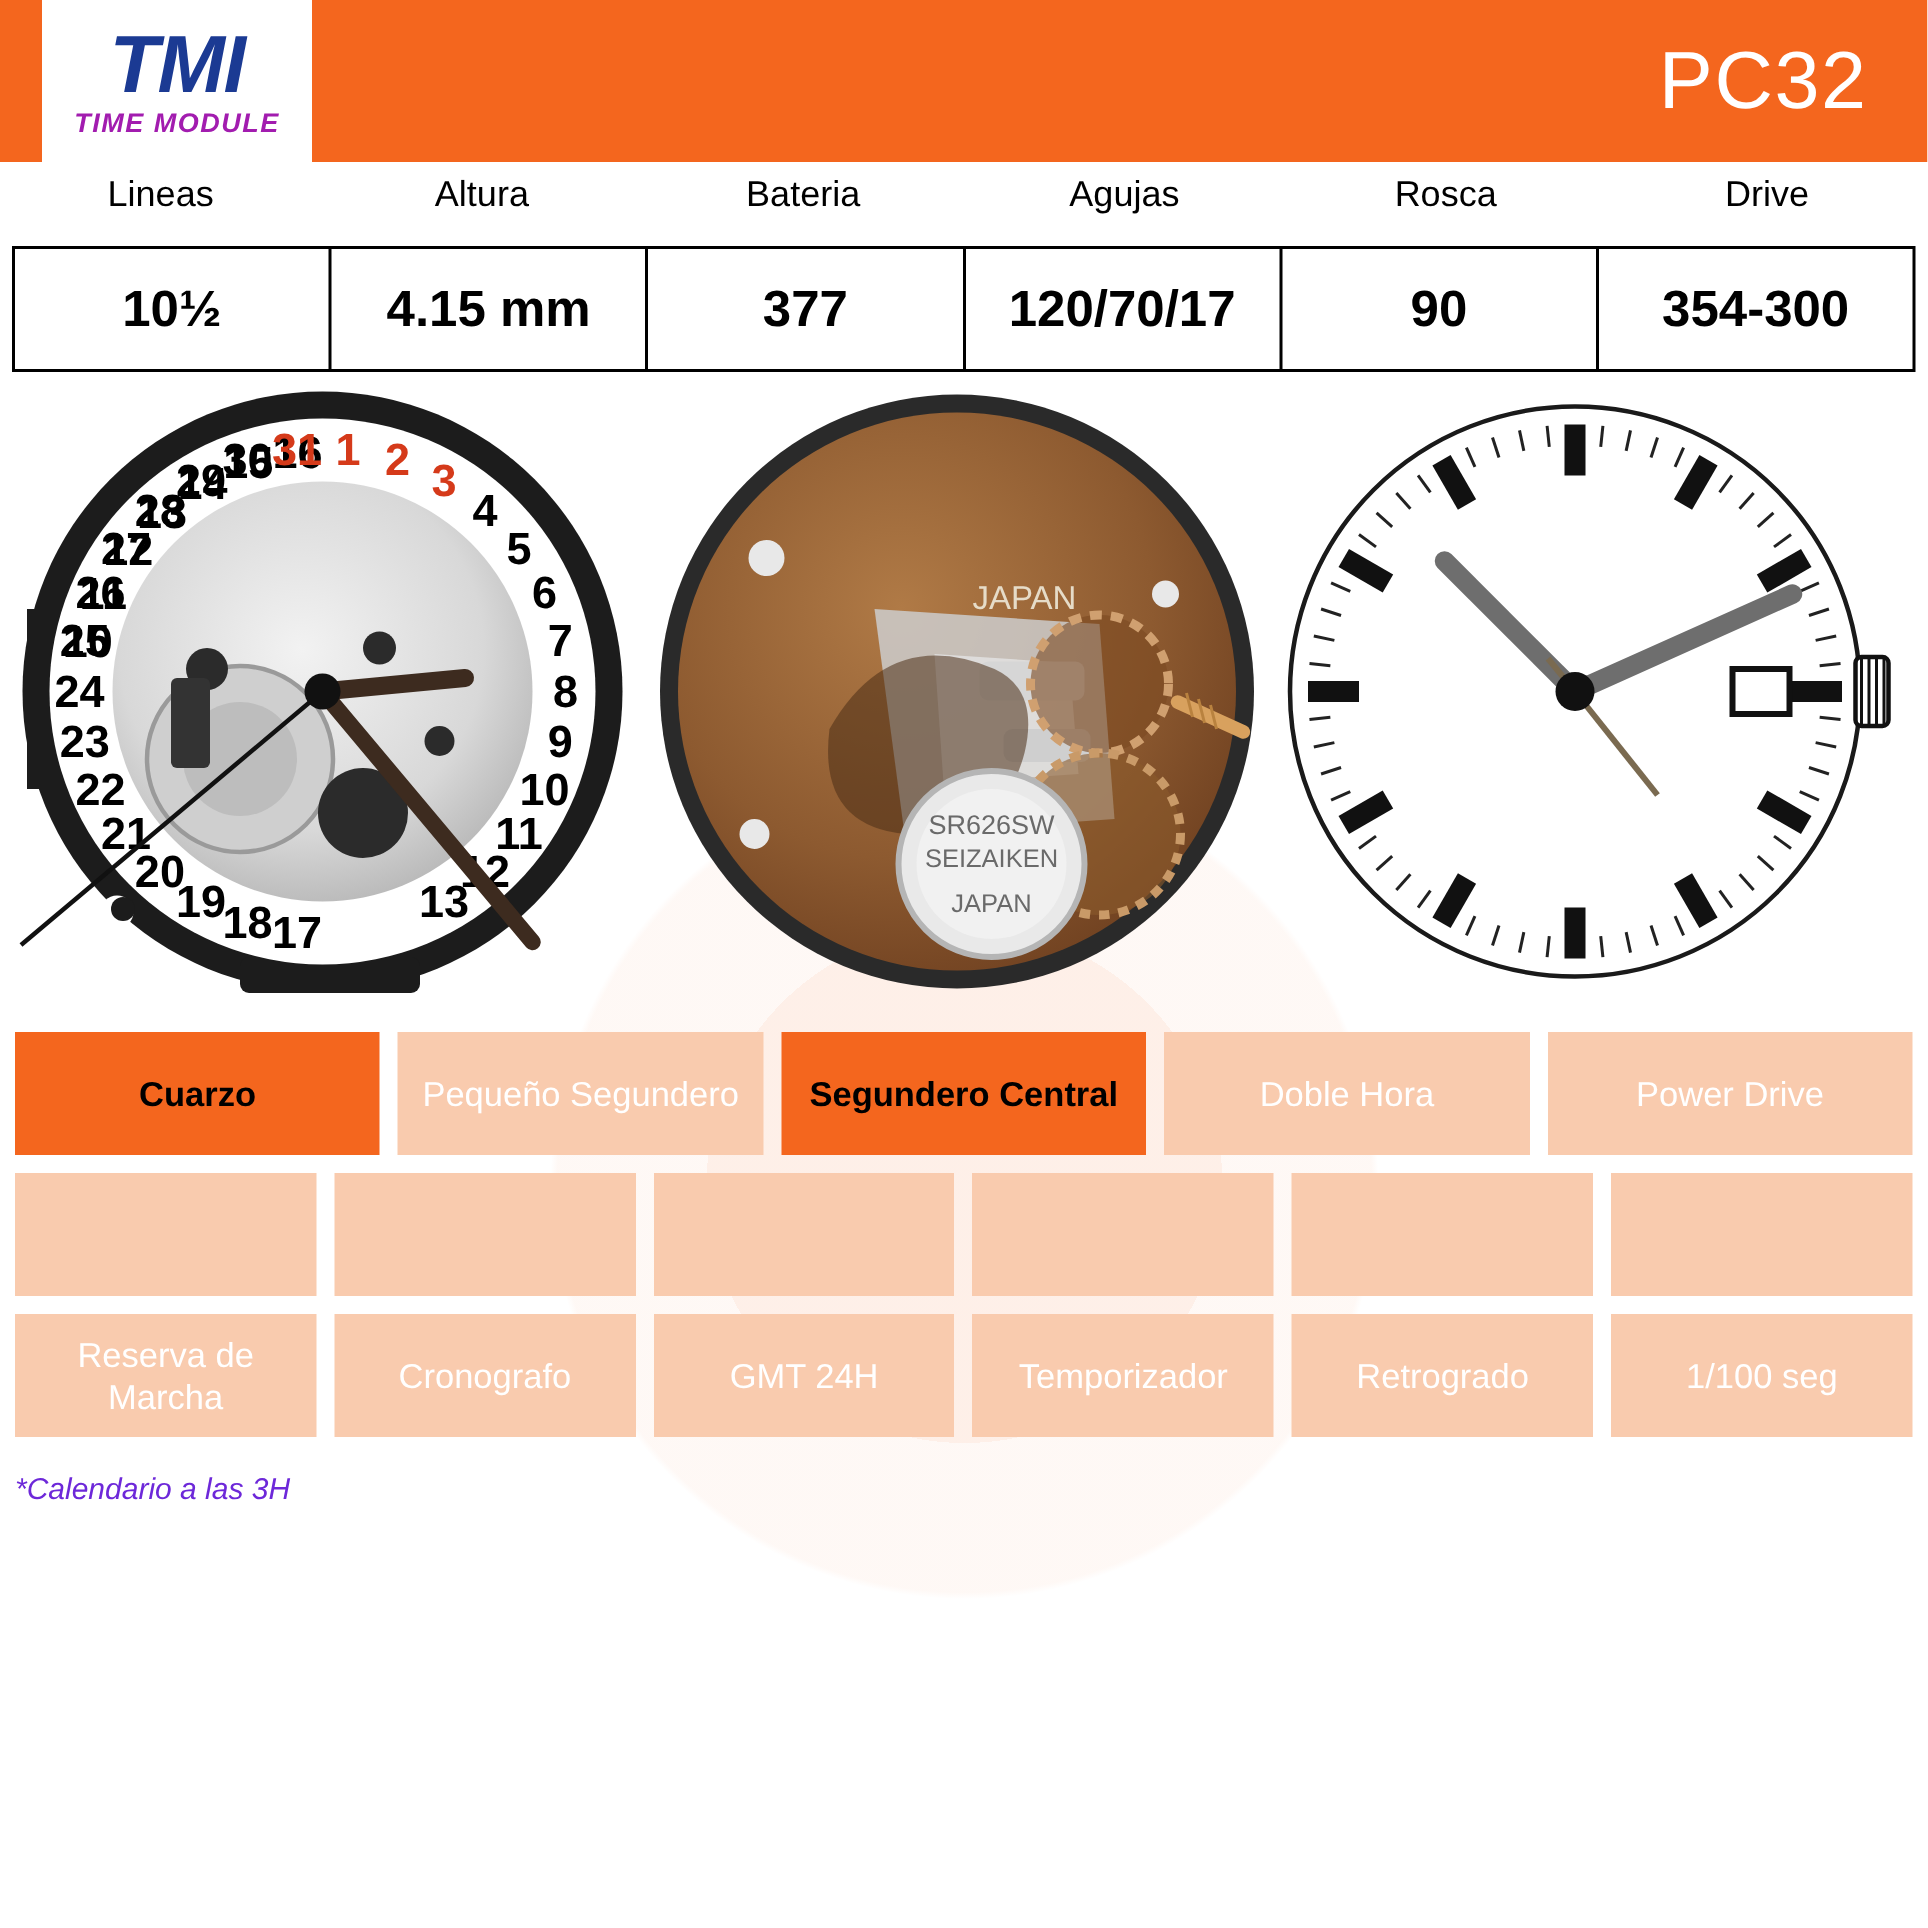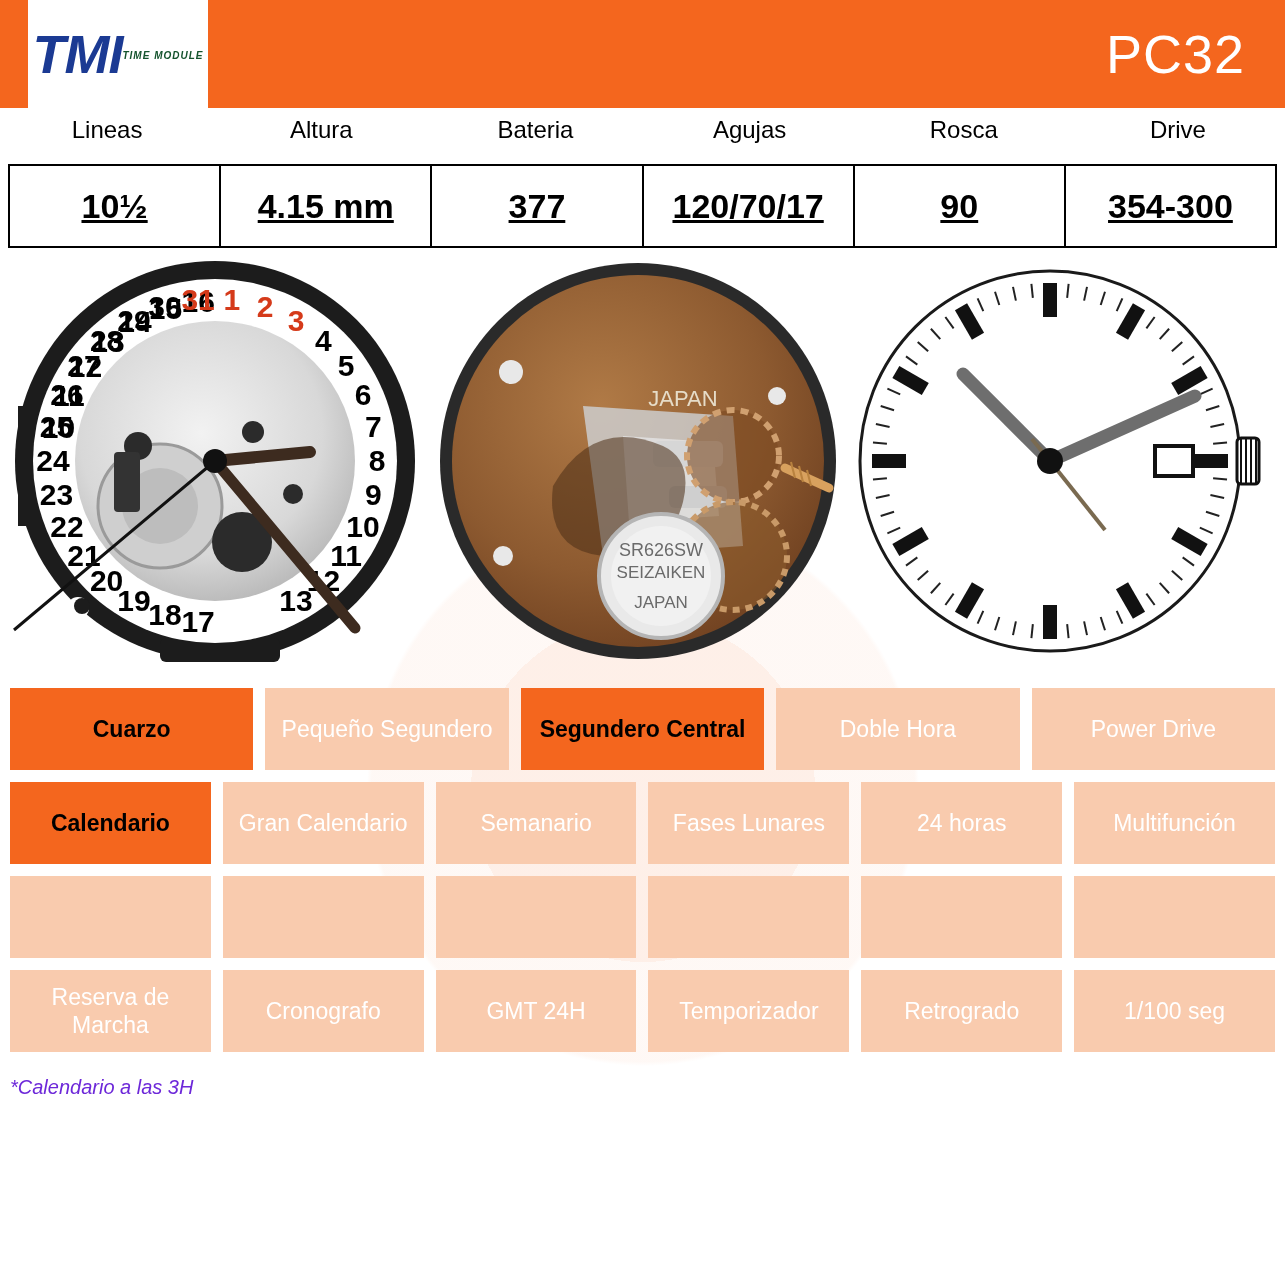--- a/index.html
+++ b/index.html
@@ -25,42 +25,42 @@
     justify-content: space-between;
     padding: 0 28px 0 28px;
     box-sizing: border-box;
     position: relative;
   }
   .logo-block {
     background: #ffffff;
     width: 180px;
     height: 108px;
     display: flex;
-    flex-direction: row;
+    flex-direction: column;
     align-items: center;
     justify-content: center;
     position: absolute;
     left: 28px;
     top: 0;
   }
   .logo-tmi {
     font-family: "Liberation Sans", sans-serif;
     font-weight: bold;
     font-style: italic;
     font-size: 54px;
     line-height: 54px;
     color: #1b3a93;
     letter-spacing: -1px;
   }
   .logo-sub {
     font-family: "Liberation Sans", sans-serif;
     font-weight: bold;
     font-style: italic;
-    font-size: 10px;
-    color: #14532d;
+    font-size: 18px;
+    color: #a21caf;
     letter-spacing: 1px;
     margin-top: 2px;
   }
   .caliber {
     margin-left: auto;
     color: #ffffff;
     font-size: 54px;
     font-weight: 400;
     padding-right: 12px;
     letter-spacing: 1px;
@@ -90,21 +90,20 @@
   .spec-values div {
     flex: 1;
     text-align: center;
     font-size: 34px;
     font-weight: bold;
     display: flex;
     align-items: center;
     justify-content: center;
     border-right: 2px solid #000;
     box-sizing: border-box;
-    text-decoration: underline;
   }
 
   
   .images {
     display: flex;
     justify-content: space-between;
     padding: 8px 10px 0 10px;
     box-sizing: border-box;
     height: 430px;
     position: relative;
@@ -488,28 +487,20 @@
 <div class="features">
 
   <div class="frow">
     <div class="fcell on">Cuarzo</div>
     <div class="fcell">Pequeño Segundero</div>
     <div class="fcell on">Segundero Central</div>
     <div class="fcell">Doble Hora</div>
     <div class="fcell">Power Drive</div>
   </div>
 
-  <div class="frow">
-    <div class="fcell on">Calendario</div>
-    <div class="fcell">Gran Calendario</div>
-    <div class="fcell">Semanario</div>
-    <div class="fcell">Fases Lunares</div>
-    <div class="fcell">24 horas</div>
-    <div class="fcell">Multifunción</div>
-  </div>
 
   <div class="frow">
     <div class="fcell empty"></div>
     <div class="fcell empty"></div>
     <div class="fcell empty"></div>
     <div class="fcell empty"></div>
     <div class="fcell empty"></div>
     <div class="fcell empty"></div>
   </div>
 

